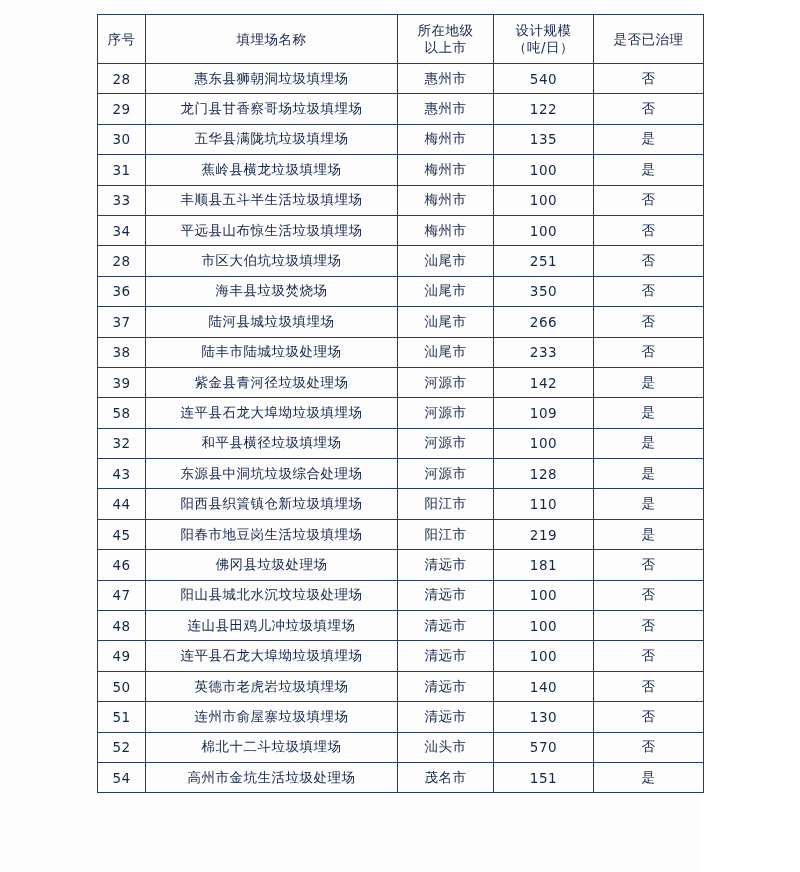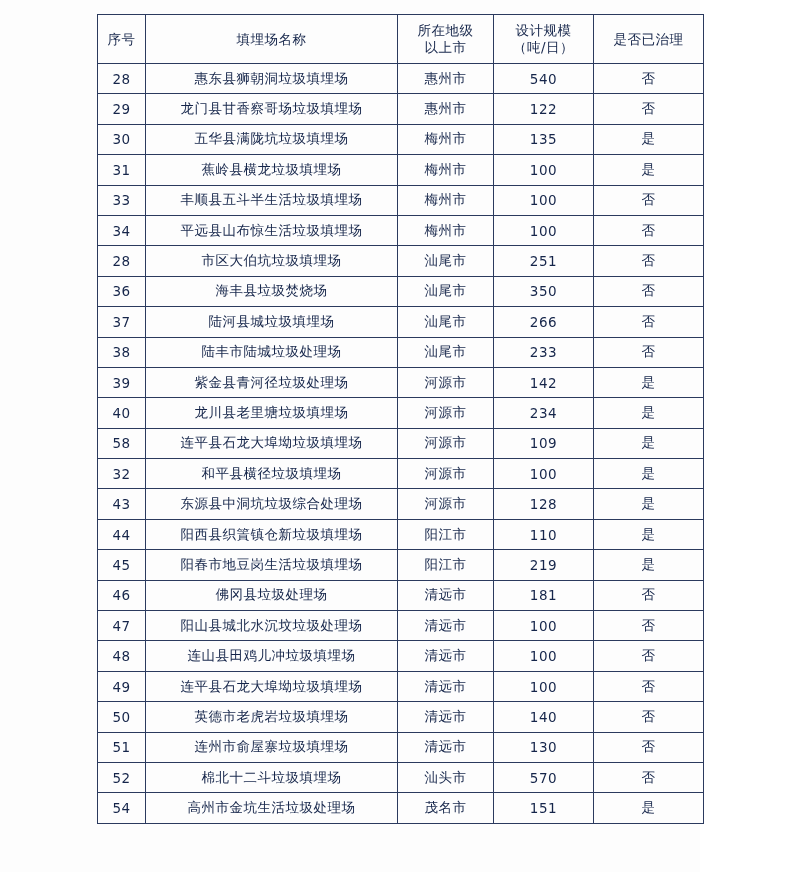--- a/index.html
+++ b/index.html
@@ -178,27 +178,20 @@
           <td class="c-treated">否</td>
         </tr>
         <tr>
           <td class="c-no">39</td>
           <td class="c-name">紫金县青河径垃圾处理场</td>
           <td class="c-city">河源市</td>
           <td class="c-scale">142</td>
           <td class="c-treated">是</td>
         </tr>
         <tr>
-          <td class="c-no">40</td>
-          <td class="c-name">龙川县老里塘垃圾填埋场</td>
-          <td class="c-city">河源市</td>
-          <td class="c-scale">234</td>
-          <td class="c-treated">是</td>
-        </tr>
-        <tr>
           <td class="c-no">58</td>
           <td class="c-name">连平县石龙大埠坳垃圾填埋场</td>
           <td class="c-city">河源市</td>
           <td class="c-scale">109</td>
           <td class="c-treated">是</td>
         </tr>
         <tr>
           <td class="c-no">32</td>
           <td class="c-name">和平县横径垃圾填埋场</td>
           <td class="c-city">河源市</td>

